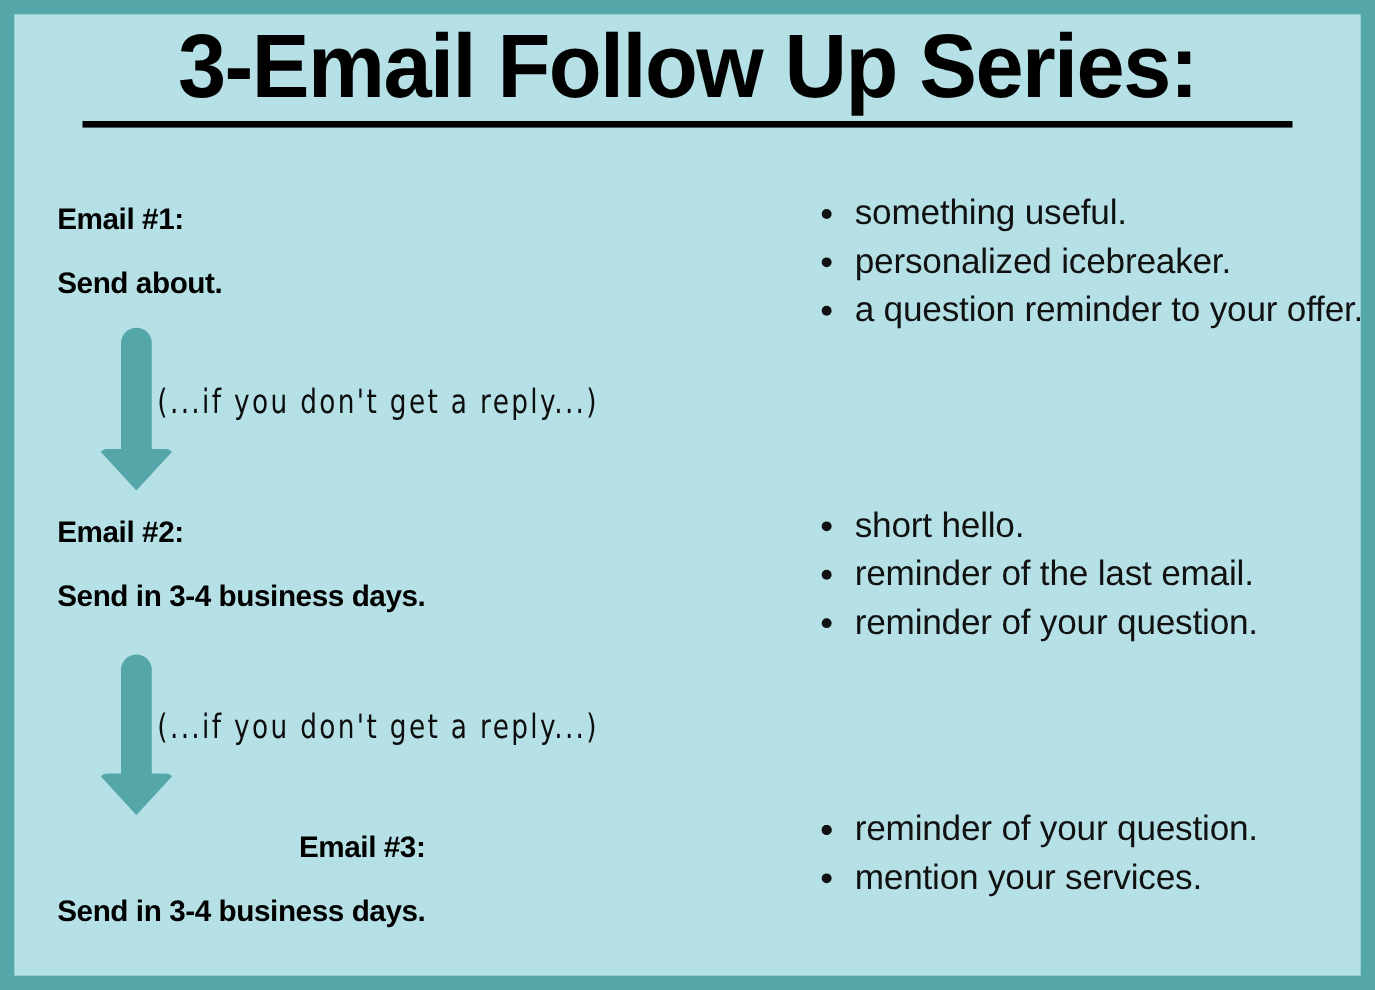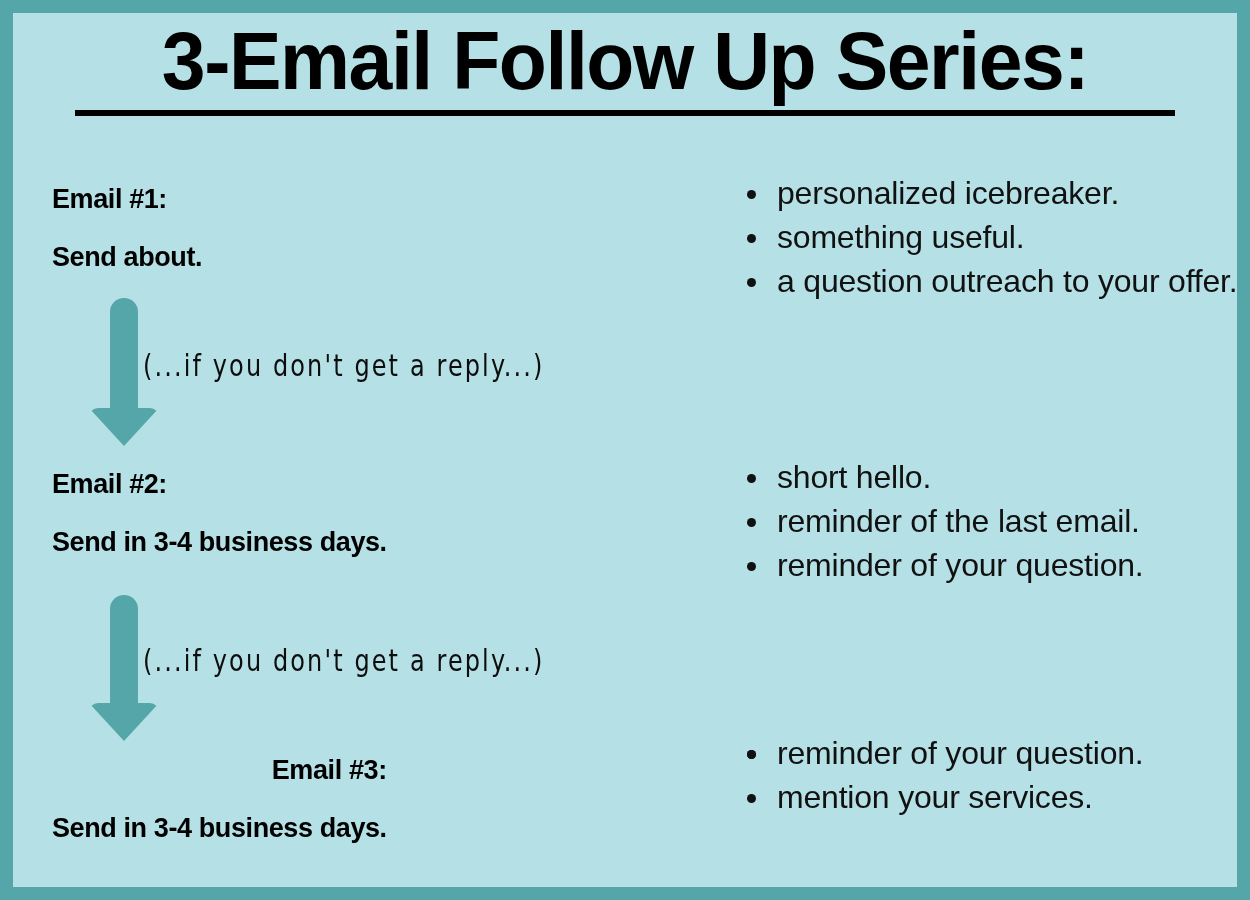--- a/index.html
+++ b/index.html
@@ -208,23 +208,23 @@
       <div class="step-head step-3">
         <span class="l1">Email #3:</span>
         <span class="l2">Send in 3-4 business days.</span>
       </div>
 
     </div>
 
     <div class="right-col">
 
       <ul class="bullet-group group-1">
+        <li><span class="dot"></span><span>something useful.</span></li>
         <li><span class="dot"></span><span>personalized icebreaker.</span></li>
-        <li><span class="dot"></span><span>something useful.</span></li>
-        <li><span class="dot"></span><span>a question outreach to your offer.</span></li>
+        <li><span class="dot"></span><span>a question reminder to your offer.</span></li>
       </ul>
 
       <ul class="bullet-group group-2">
         <li><span class="dot"></span><span>short hello.</span></li>
         <li><span class="dot"></span><span>reminder of the last email.</span></li>
         <li><span class="dot"></span><span>reminder of your question.</span></li>
       </ul>
 
       <ul class="bullet-group group-3">
         <li><span class="dot"></span></li>

